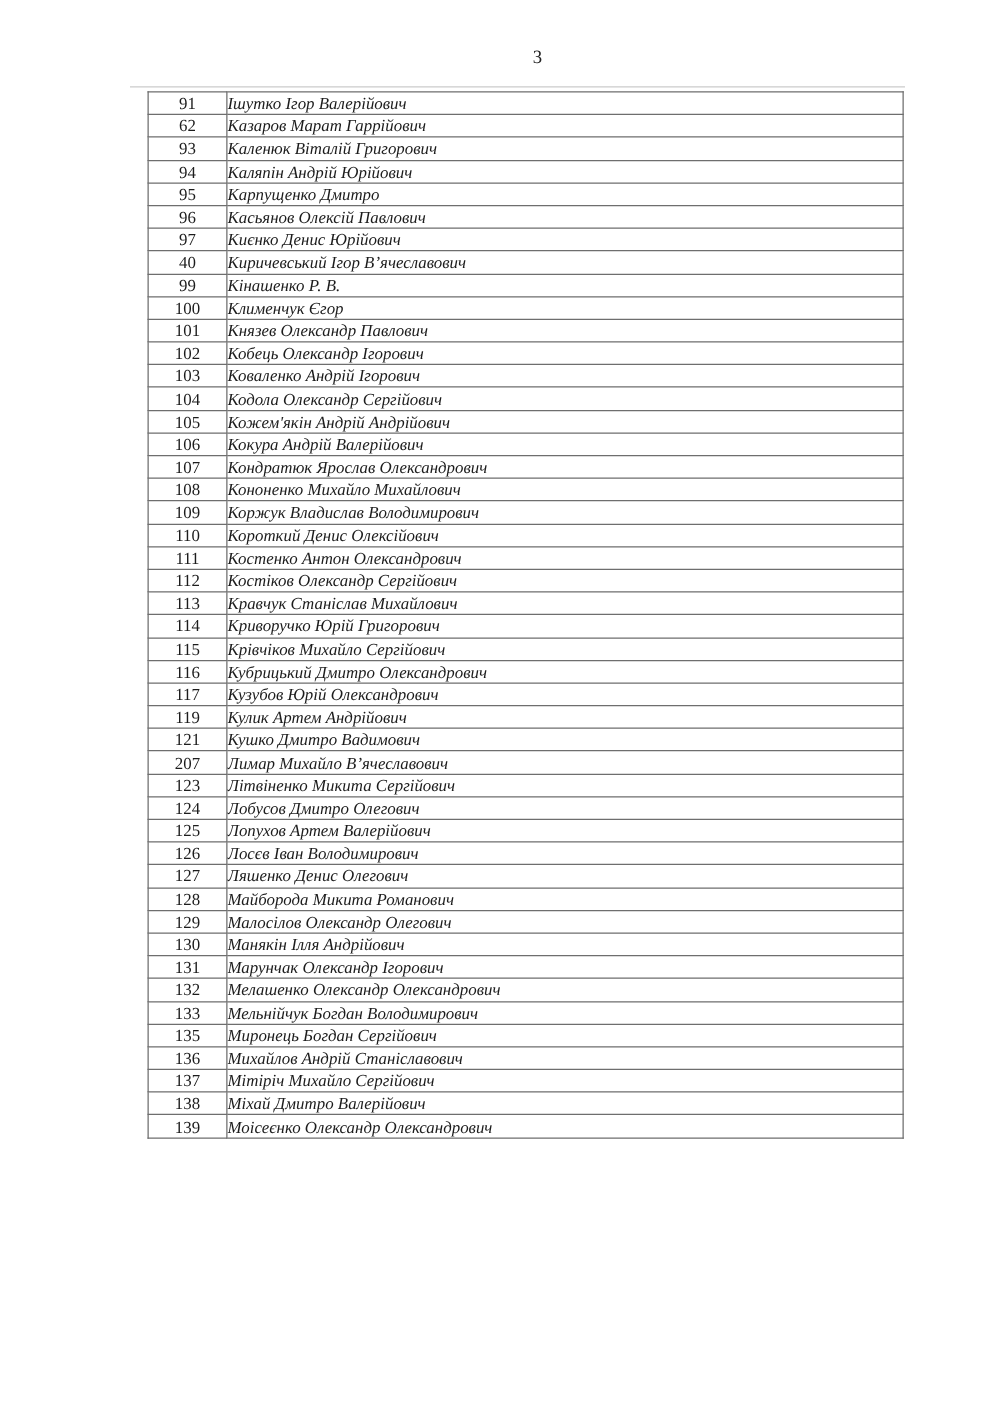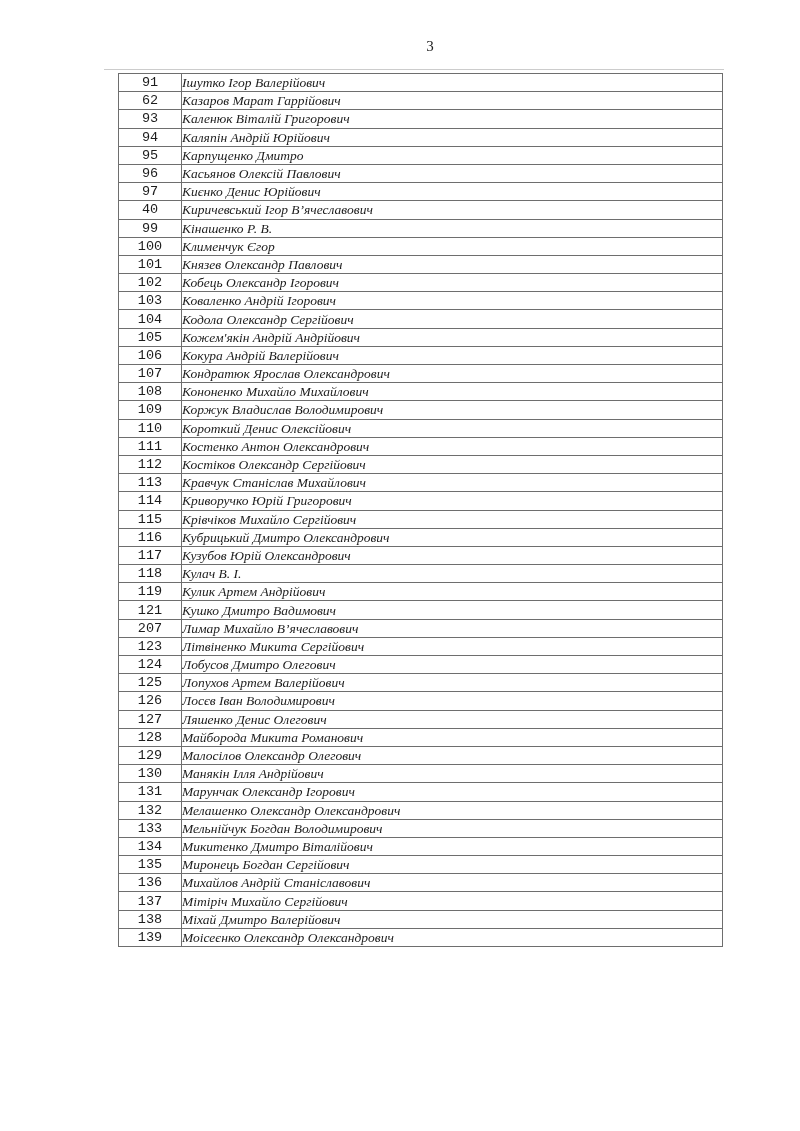--- a/index.html
+++ b/index.html
@@ -51,21 +51,20 @@
   table.roster td {
     height: 17.2px;
     padding: 0;
     line-height: 17px;
     white-space: nowrap;
     overflow: hidden;
   }
   td.num {
     width: 62px;
     text-align: center;
-    font-family: Liberation Mono, monospace;
   }
   td.name {
     padding-left: 8px;
     font-style: italic;
   }
 </style>
 </head>
 <body>
 
 <div class="page">
@@ -177,24 +176,20 @@
         </tr>
         <tr>
           <td class="num">116</td>
           <td class="name">Кубрицький Дмитро Олександрович</td>
         </tr>
         <tr>
           <td class="num">117</td>
           <td class="name">Кузубов Юрій Олександрович</td>
         </tr>
         <tr>
-          <td class="num">118</td>
-          <td class="name">Кулач В. І.</td>
-        </tr>
-        <tr>
           <td class="num">119</td>
           <td class="name">Кулик Артем Андрійович</td>
         </tr>
         <tr>
           <td class="num">121</td>
           <td class="name">Кушко Дмитро Вадимович</td>
         </tr>
         <tr>
           <td class="num">207</td>
           <td class="name">Лимар Михайло В’ячеславович</td>
@@ -235,24 +230,20 @@
           <td class="num">131</td>
           <td class="name">Марунчак Олександр Ігорович</td>
         </tr>
         <tr>
           <td class="num">132</td>
           <td class="name">Мелашенко Олександр Олександрович</td>
         </tr>
         <tr>
           <td class="num">133</td>
           <td class="name">Мельнійчук Богдан Володимирович</td>
-        </tr>
-        <tr>
-          <td class="num">134</td>
-          <td class="name">Микитенко Дмитро Віталійович</td>
         </tr>
         <tr>
           <td class="num">135</td>
           <td class="name">Миронець Богдан Сергійович</td>
         </tr>
         <tr>
           <td class="num">136</td>
           <td class="name">Михайлов Андрій Станіславович</td>
         </tr>
         <tr>

